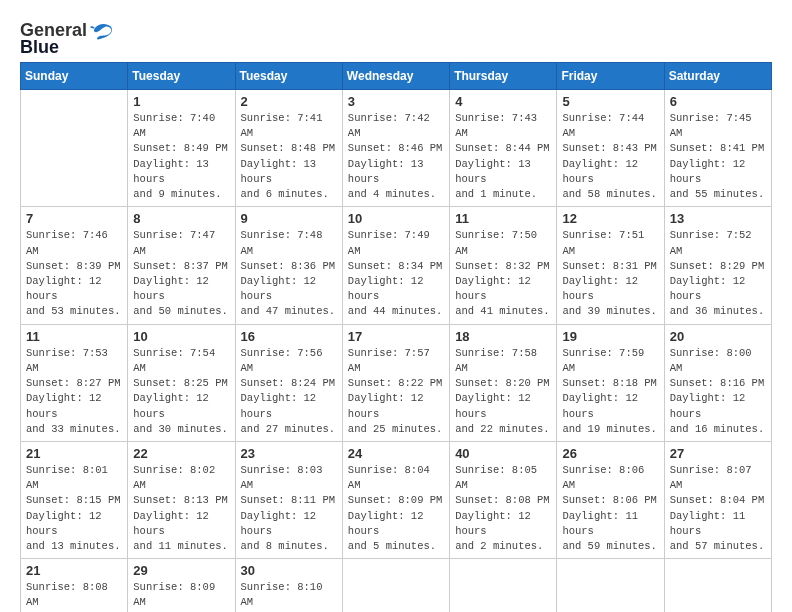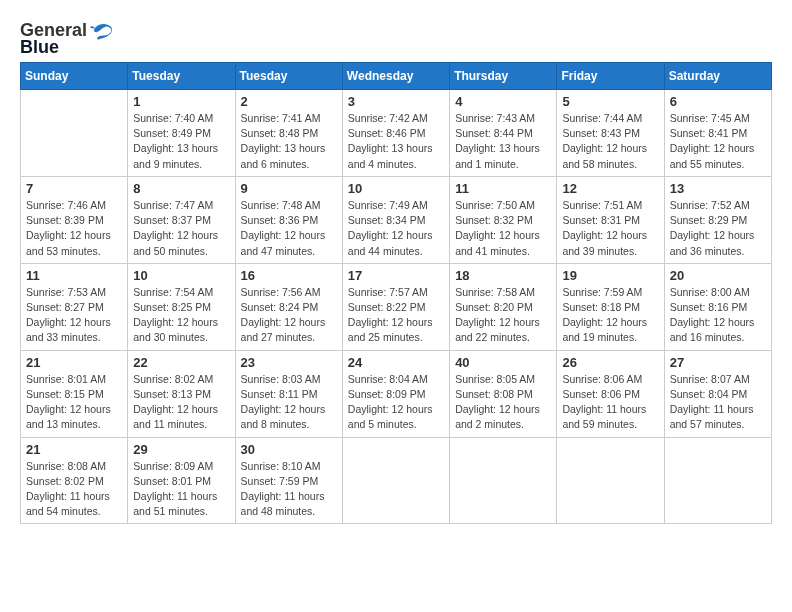--- a/index.html
+++ b/index.html
@@ -60,20 +60,21 @@
     .day-num {
       font-size: 13px;
       font-weight: bold;
       color: #333;
       margin-bottom: 2px;
     }
     .day-info {
       font-size: 10.5px;
       color: #444;
       line-height: 1.45;
+      font-family: Liberation Mono, monospace;
     }
     .empty-cell {
       background: #f9f9f9;
     }
   </style>
 </head>
 <body>
 
 <div class="header">
   <div class="logo">

